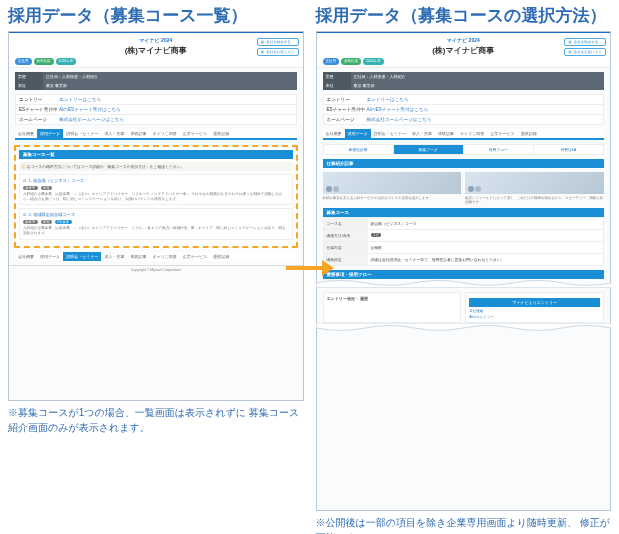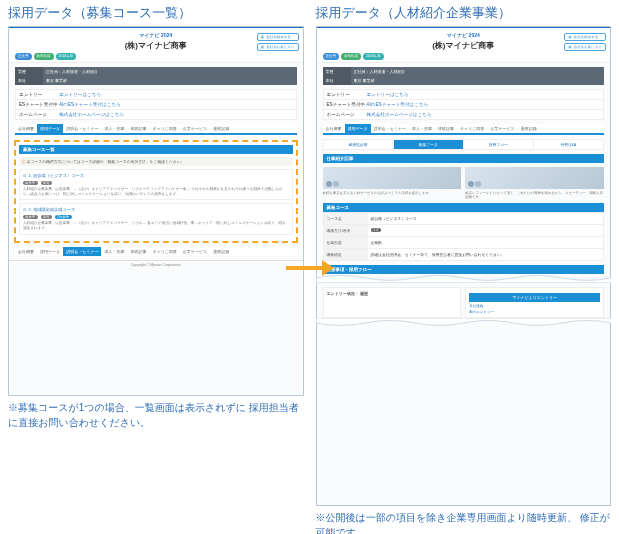--- a/index.html
+++ b/index.html
@@ -6,21 +6,21 @@
   body {
     font-family: "Hiragino Kaku Gothic ProN", "Meiryo", sans-serif;
     background: #fff;
     width: 619px;
     height: 534px;
     overflow: hidden;
     position: relative;
   }
   .cols { display: flex; gap: 12px; padding: 4px 8px 0 8px; }
   .col { flex: 1; }
-  .col-title { font-size: 13px; font-weight: 400; color: #2d6bb4; margin-bottom: 4px; }
+  .col-title { font-size: 17px; font-weight: 700; color: #2d6bb4; margin-bottom: 4px; }
   .screen {
     border: 1px solid #b9c6d5;
     background: #fafbfc;
     font-size: 4.6px;
     color: #555;
     position: relative;
   }
   .left .screen { height: 370px; }
   .right .screen { height: 480px; }
 
@@ -210,25 +210,25 @@
         <div class="tab active">説明会・セミナー</div>
         <div class="tab">求人・先輩</div>
         <div class="tab">体験記事</div>
         <div class="tab">キャリこ回答</div>
         <div class="tab">企業サービス</div>
         <div class="tab">受験記録</div>
       </div>
       <div class="foot">Copyright © Mynavi Corporation</div>
     </div>
     <div class="note">※募集コースが1つの場合、一覧画面は表示されずに
-採用担当者に直接お問い合わせください。</div>
+募集コース紹介画面のみが表示されます。</div>
   </div>
 
   <div class="col right">
-    <div class="col-title">採用データ（人材紹介企業事業）</div>
+    <div class="col-title">採用データ（募集コースの選択方法）</div>
     <div class="screen">
       <div class="top-accent"></div>
       <div class="hdr">
         <div class="logo">マイナビ 2024</div>
         <div class="company">(株)マイナビ商事</div>
         <div class="pills">
           <span class="pill p1">正社員</span>
           <span class="pill p2">新卒採用</span>
           <span class="pill p3">2024年卒</span>
         </div>

